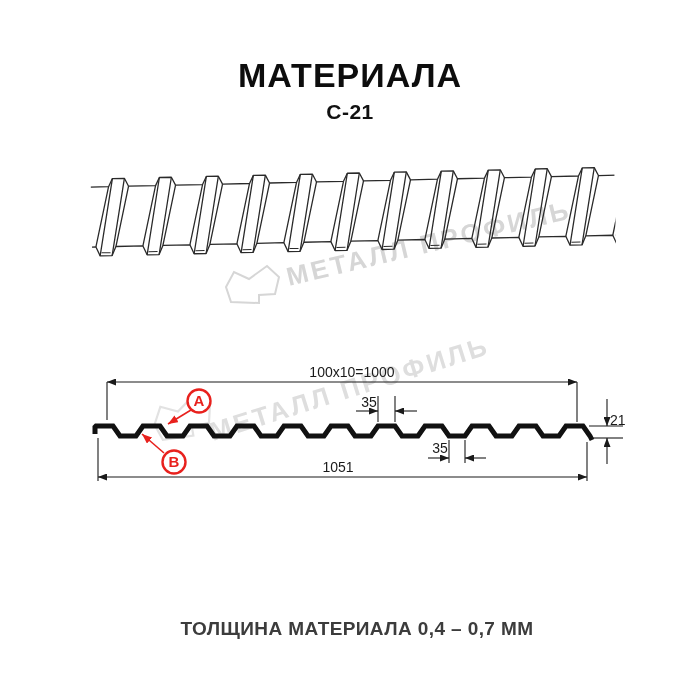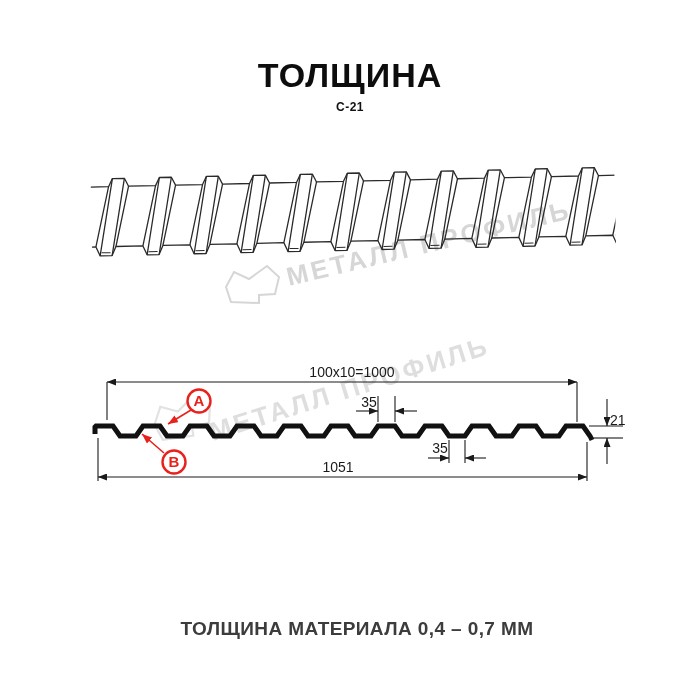--- a/index.html
+++ b/index.html
@@ -7,21 +7,21 @@
     width:700px;height:700px;background:#ffffff;position:relative;overflow:hidden;
     font-family:"Liberation Sans", sans-serif;
   }
   .stage{position:absolute;left:0;top:0;width:700px;height:700px;}
   .title{
     position:absolute;left:0;top:56px;width:700px;text-align:center;
     font-size:34px;font-weight:800;letter-spacing:1px;color:#0d0d0d;
   }
   .subtitle{
     position:absolute;left:0;top:100px;width:700px;text-align:center;
-    font-size:12px;font-weight:600;letter-spacing:0.5px;color:#111;
+    font-size:21px;font-weight:600;letter-spacing:0.5px;color:#111;
   }
   .footer-note{
     position:absolute;left:0;top:618px;width:700px;text-align:center;
     font-size:19px;font-weight:600;letter-spacing:0.4px;color:#3c3c3c;margin-left:7px;
   }
   svg{position:absolute;left:0;top:0;}
   .wm-text{
     font-size:26px;font-weight:700;letter-spacing:3px;fill:#d6d6d6;
     font-family:"Liberation Sans", sans-serif;
   }
@@ -35,21 +35,21 @@
     font-size:14px;fill:#1a1a1a;font-family:"Liberation Sans", sans-serif;
   }
   .red{stroke:#e8211d;}
   .red-text{fill:#e8211d;font-weight:700;font-size:15px;font-family:"Liberation Sans", sans-serif;}
 </style>
 </head>
 <body>
 
 <div class="stage">
 
-  <div class="title">ТОЛЩИНА</div>
+  <div class="title">МАТЕРИАЛА</div>
   <div class="subtitle">С-21</div>
 
   <svg width="700" height="700" viewBox="0 0 700 700">
     <defs>
       <marker id="arrD" markerUnits="userSpaceOnUse" markerWidth="9" markerHeight="7" refX="9" refY="3.5" orient="auto-start-reverse">
         <path d="M0,0 L9,3.5 L0,7 Z" fill="#1a1a1a"></path>
       </marker>
       <marker id="arrR" markerUnits="userSpaceOnUse" markerWidth="10" markerHeight="8" refX="10" refY="4" orient="auto-start-reverse">
         <path d="M0,0 L10,4 L0,8 Z" fill="#e8211d"></path>
       </marker>

